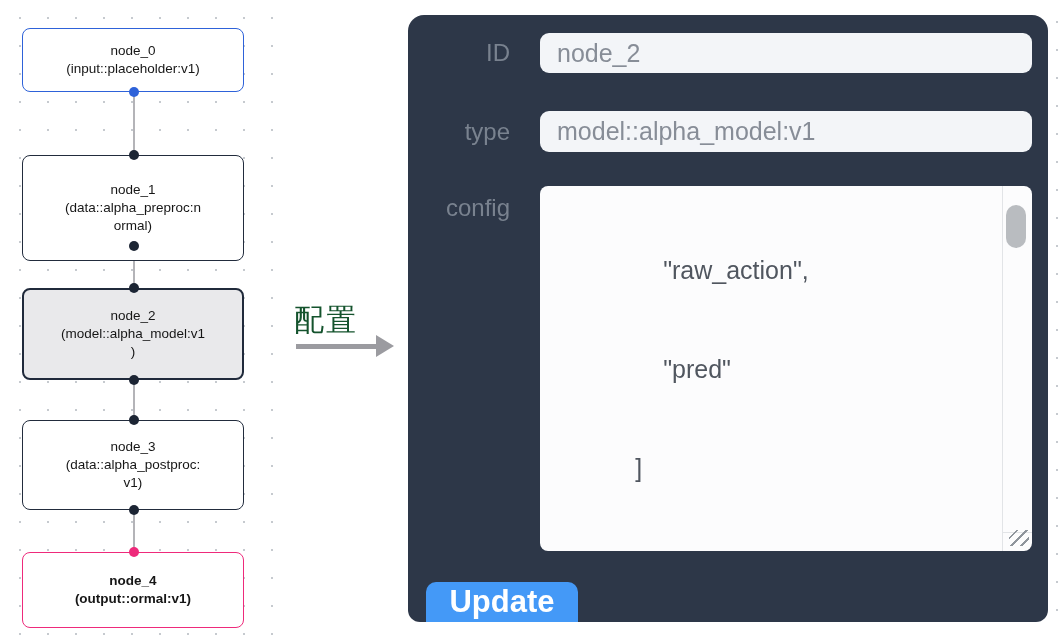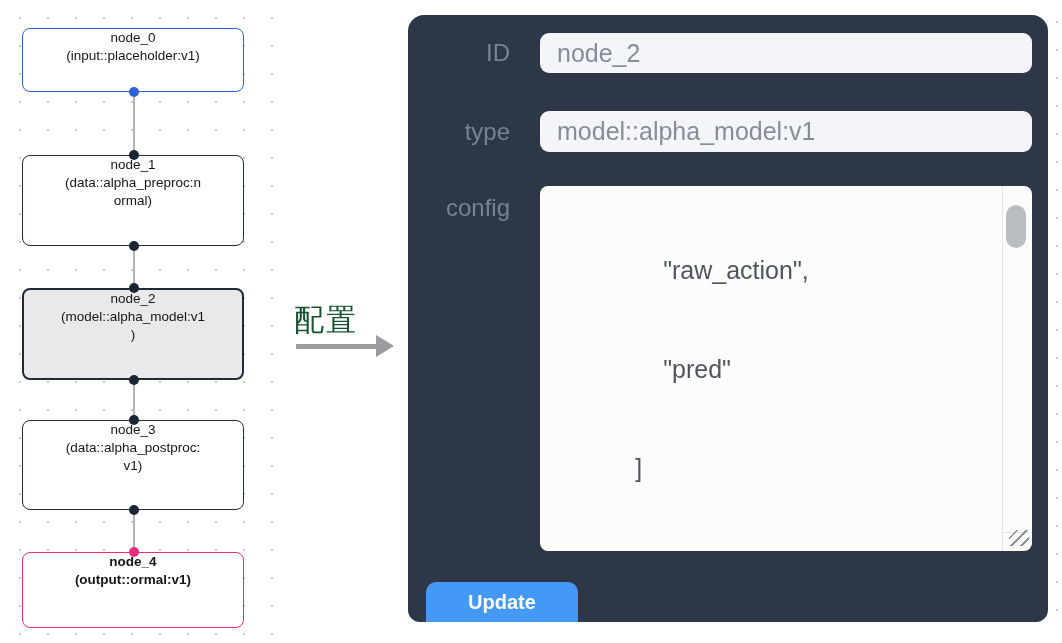--- a/index.html
+++ b/index.html
@@ -5,24 +5,24 @@
   html,body{margin:0;padding:0;background:#fff;}
   .stage{position:relative;width:1062px;height:643px;background:#ffffff;overflow:hidden;
          font-family:"Liberation Sans",sans-serif;}
   .dots{position:absolute;background-image:radial-gradient(circle,#c6cacf 1.3px,transparent 1.5px);
         background-size:28px 28px;}
   .dots-left{left:0;top:0;width:278px;height:643px;background-position:6px 4px;}
   .dots-right{left:395px;top:0;width:667px;height:622px;background-position:4px 8px;}
 
   
   .node{position:absolute;left:22px;width:222px;background:#ffffff;border:1.5px solid #222c3d;
-        border-radius:8px;display:flex;flex-direction:column;align-items:center;
+        border-radius:8px;display:flex;flex-direction:column;justify-content:center;align-items:center;
         text-align:center;font-size:13.5px;line-height:18px;color:#161616;font-weight:500;box-sizing:border-box;}
   .node-0{top:28px;height:64px;border-color:#2e62d9;}
-  .node-1{top:155px;height:91px;}
+  .node-1{top:155px;height:106px;}
   .node-2{top:288px;height:92px;background:#e9e9eb;border-width:2px;border-color:#202a3b;}
   .node-3{top:420px;height:90px;}
   .node-4{top:552px;height:76px;border-color:#ee2a7b;font-weight:bold;}
   .handle{position:absolute;left:129px;width:10px;height:10px;border-radius:50%;background:#1c2534;}
   .handle.blue{background:#2e62d9;}
   .handle.pink{background:#ee2a7b;}
   .edge{position:absolute;left:133px;width:2px;background:#b4b4b8;}
 
   
   .annot-label{position:absolute;left:294px;top:300px;font-size:30px;color:#14532d;letter-spacing:2px;}
@@ -45,21 +45,21 @@
   .config-box{position:absolute;left:132px;top:171px;width:492px;height:365px;background:#fcfcfd;
               border-radius:8px;overflow:hidden;}
   .config-text{position:absolute;left:0;top:2px;right:30px;white-space:pre;font-size:25px;
                line-height:33px;color:#50565f;padding-left:12px;}
   .cfg-vline{position:absolute;left:462px;top:0;bottom:0;width:1px;background:#e2e4e7;}
   .cfg-hline{position:absolute;left:462px;top:346px;right:0;height:1px;background:#e2e4e7;}
   .cfg-thumb{position:absolute;left:466px;top:19px;width:20px;height:43px;background:#b9bcc0;border-radius:10px;}
   .cfg-resize{position:absolute;right:3px;bottom:5px;width:20px;height:16px;
               background:repeating-linear-gradient(135deg,transparent 0 5px,#8f959c 5px 7px);}
   .update-btn{position:absolute;left:18px;top:567px;width:152px;height:40px;background:#4499f7;border:none;
-              border-radius:10px 10px 0 0;color:#ffffff;font-size:20px;font-weight:700;
+              border-radius:10px 10px 0 0;color:#ffffff;font-size:31px;font-weight:700;
               font-family:"Liberation Sans",sans-serif;}
 </style>
 </head>
 <body>
 
 <div class="stage">
   <div class="dots dots-left"></div>
   <div class="dots dots-right"></div>
 
   <div class="edge" style="top:92px;height:63px;"></div>

